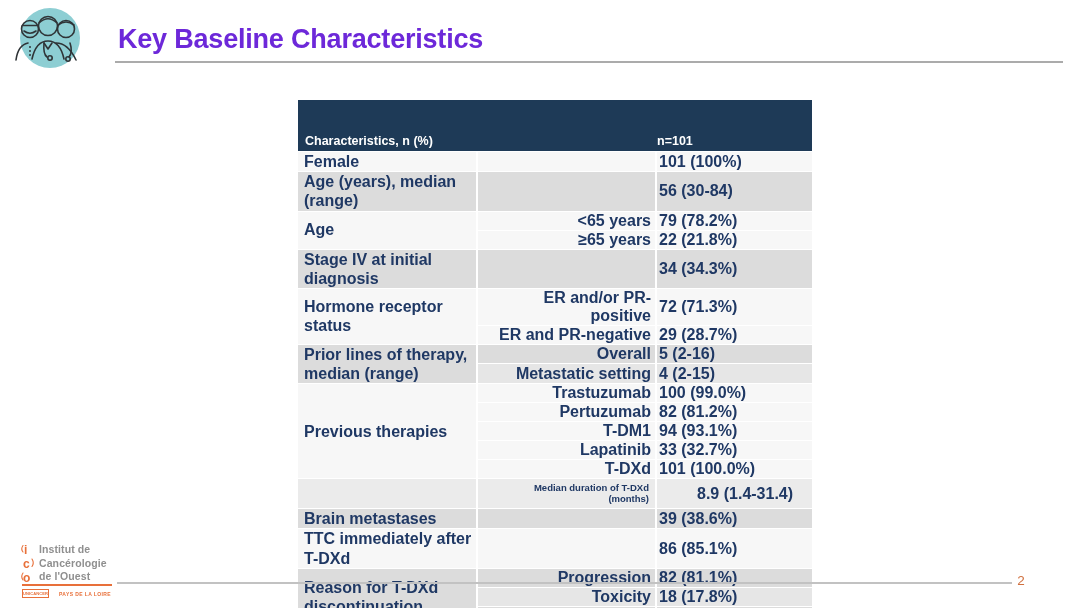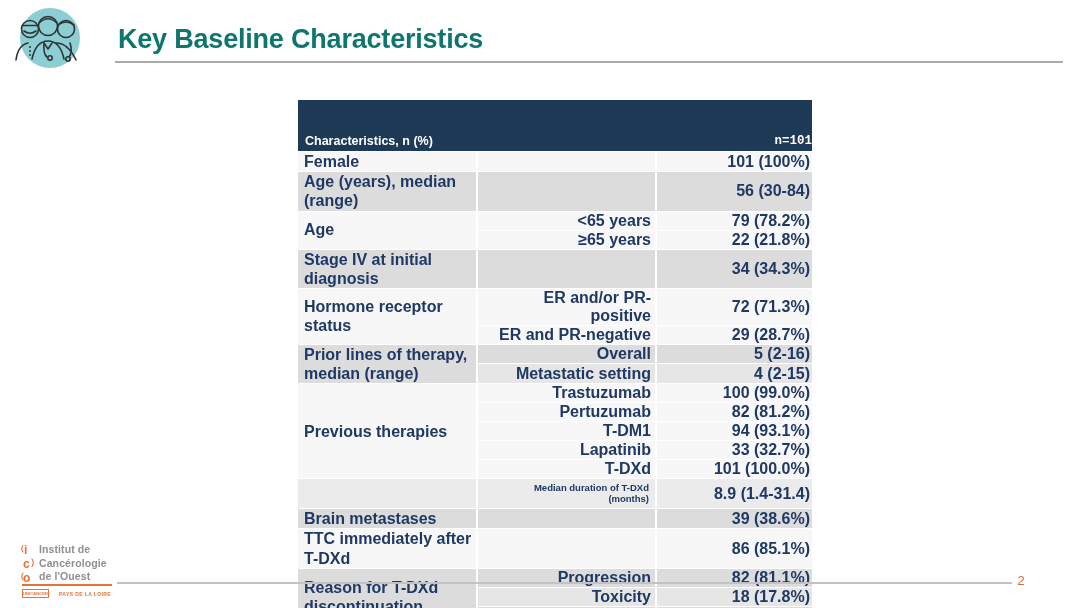--- a/index.html
+++ b/index.html
@@ -2,36 +2,36 @@
 <html><head>
 <meta charset="utf-8">
 <style>
   html,body {margin:0; padding:0; background:#e9e9e9;}
   body {font-family:"Liberation Sans", sans-serif;}
   .slide {position:relative; width:1080px; height:608px; background:#ffffff; overflow:hidden;}
 
   
   .logo-badge {position:absolute; left:14px; top:4px; width:68px; height:68px;}
   .title {position:absolute; left:118px; top:24px; margin:0; font-size:27px; font-weight:bold;
-          color:#0f766e; letter-spacing:-0.2px; white-space:nowrap;}
+          color:#6d28d9; letter-spacing:-0.2px; white-space:nowrap;}
   .title-rule {position:absolute; left:115px; top:61px; width:948px; height:2px; background:#8f8f8f; opacity:.75;}
 
   
   .table-wrap {position:absolute; left:298px; top:100px; width:514px;}
   table {border-collapse:separate; border-spacing:0; width:514px; table-layout:fixed;}
   th, td {box-sizing:border-box;}
   thead th {background:#1E3A57; color:#ffffff; height:52px; vertical-align:bottom;
             font-size:12.5px; font-weight:bold; border-bottom:1.5px solid #ffffff; padding:0 0 3px 0;}
   th.h1 {text-align:left; padding-left:7px;}
-  th.h2 {text-align:right;font-family:Liberation Mono, monospace;}
+  th.h2 {text-align:left;}
   td {font-size:16px; font-weight:bold; color:#1F3864; height:19px;
       border-bottom:1.5px solid #ffffff; padding:0; line-height:1.12; vertical-align:middle;}
   td.c1 {text-align:left; padding-left:6px; padding-right:4px; border-right:2px solid #ffffff; line-height:1.2;}
   td.c2 {text-align:right; padding-left:7px; padding-right:4px; border-right:2px solid #ffffff;}
-  td.c3 {text-align:right; padding:0 2px;}
+  td.c3 {text-align:left; padding:0 2px;}
   tr.band-light td {background:#F7F7F7;}
   tr.band-dark  td {background:#DCDCDC;margin-top:32px;}
   tr.band-mid   td {background:#EBEBEB;}
   tr.band-dark.alt td.c2, tr.band-dark.alt td.c3 {background:#E6E6E6;}
   tr.tall td {height:30px;padding-left:40px;}
   td.small {font-size:9.5px; text-align:right; padding-right:6px; padding-left:30px; line-height:1.15;}
 
   
   .ico-logo {position:absolute; left:20px; top:543px; display:flex; align-items:flex-start;}
   .ico-letters {width:15px; height:42px; margin-right:4px;}

